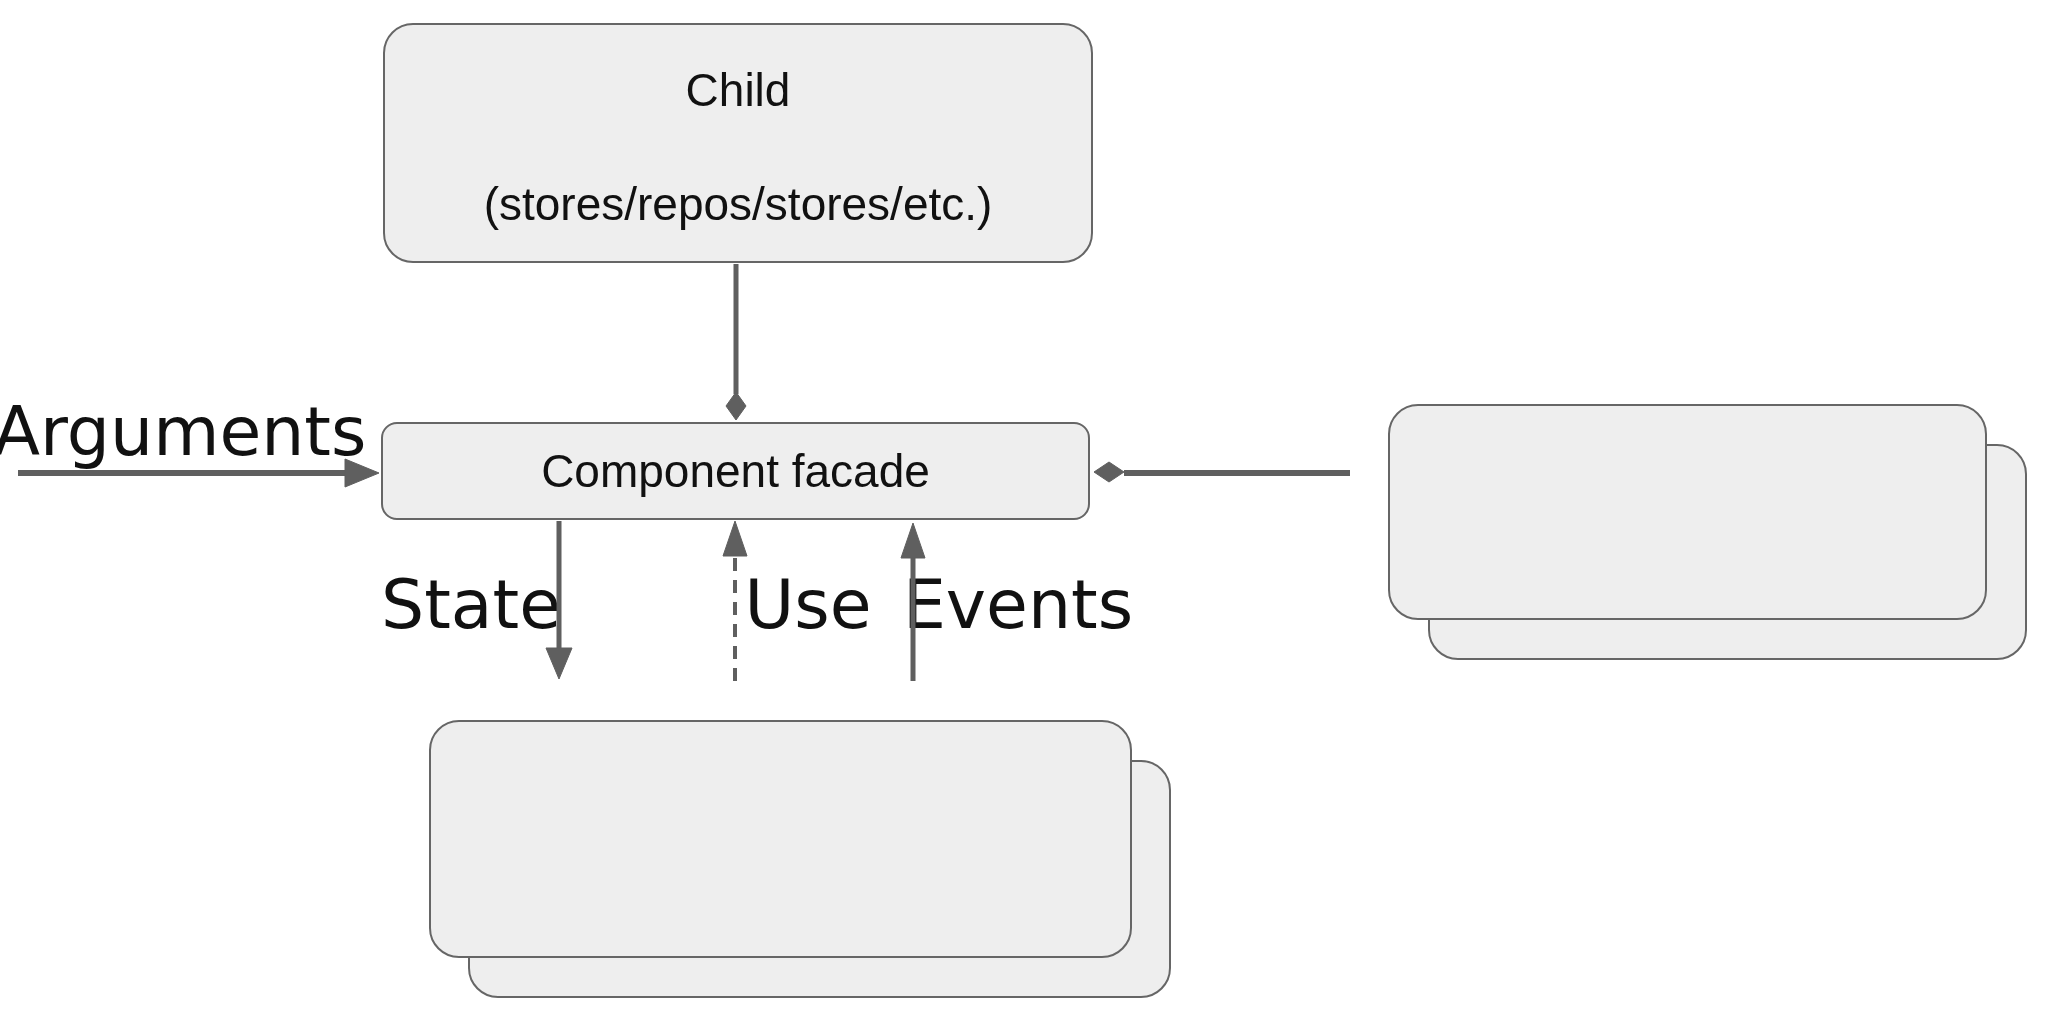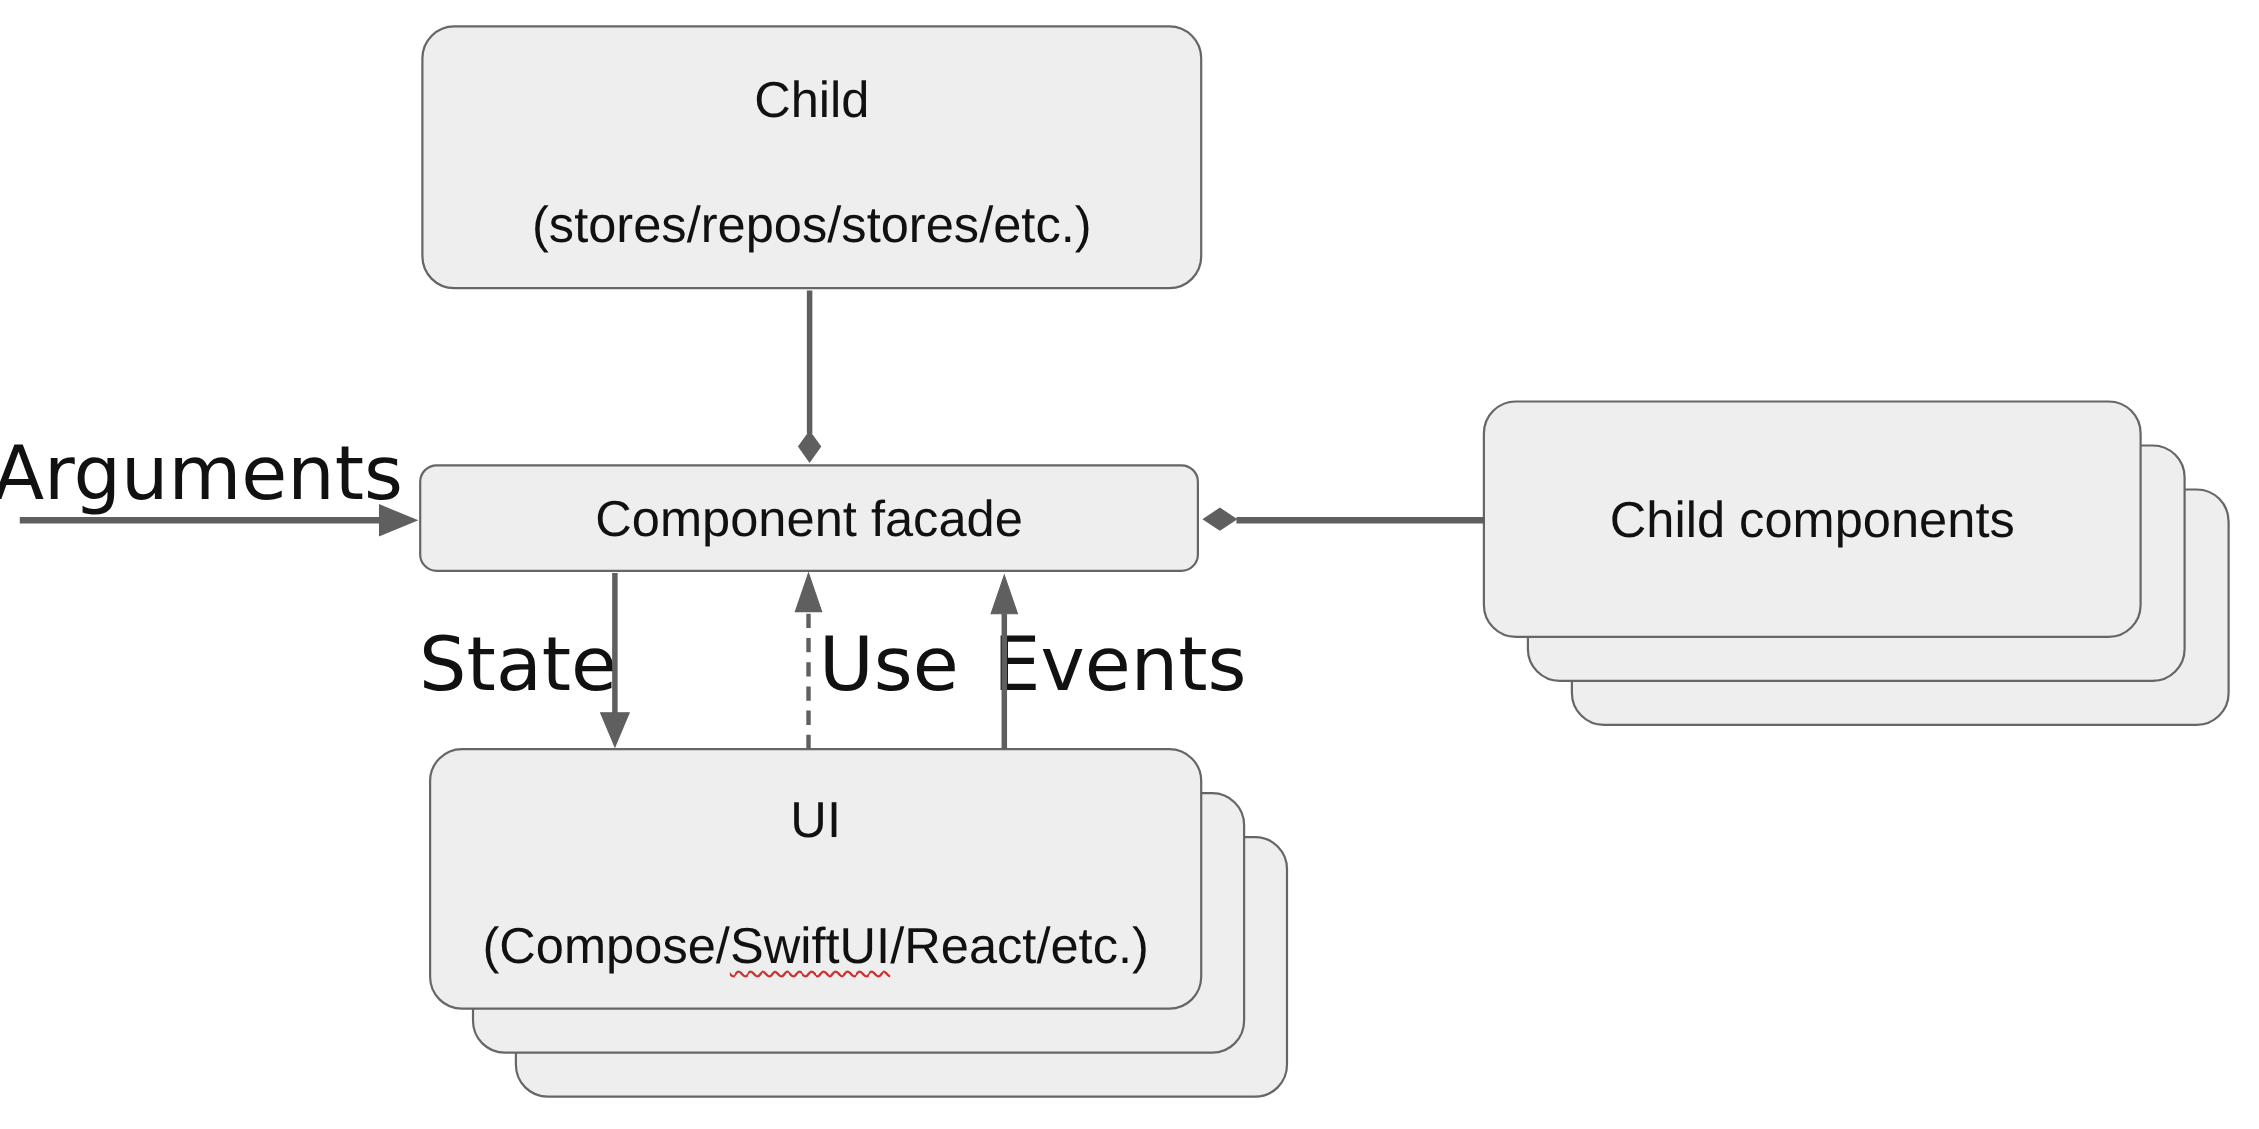--- a/index.html
+++ b/index.html
@@ -122,29 +122,22 @@
     <div class="node-line">Child</div>
     <div class="node-line">(stores/repos/stores/etc.)</div>
   </div>
 
   <div class="node node-facade">
     <div class="node-line">Component facade</div>
   </div>
 
   <div class="node node-child-back"></div>
   <div class="node node-child-mid"></div>
-  <div class="node node-child-front">
-    <div class="node-line">Child components</div>
-  </div>
 
   <div class="node node-ui-back"></div>
   <div class="node node-ui-mid"></div>
-  <div class="node node-ui-front">
-    <div class="node-line">UI</div>
-    <div class="node-line"><span>(Compose/</span><span class="misspelled">SwiftUI</span><span>/React/etc.)</span></div>
-  </div>
 
   <div class="edge-label label-arguments">Arguments</div>
   <div class="edge-label label-state">State</div>
   <div class="edge-label label-use">Use</div>
   <div class="edge-label label-events">Events</div>
 
 </div>
 
 </body></html>

